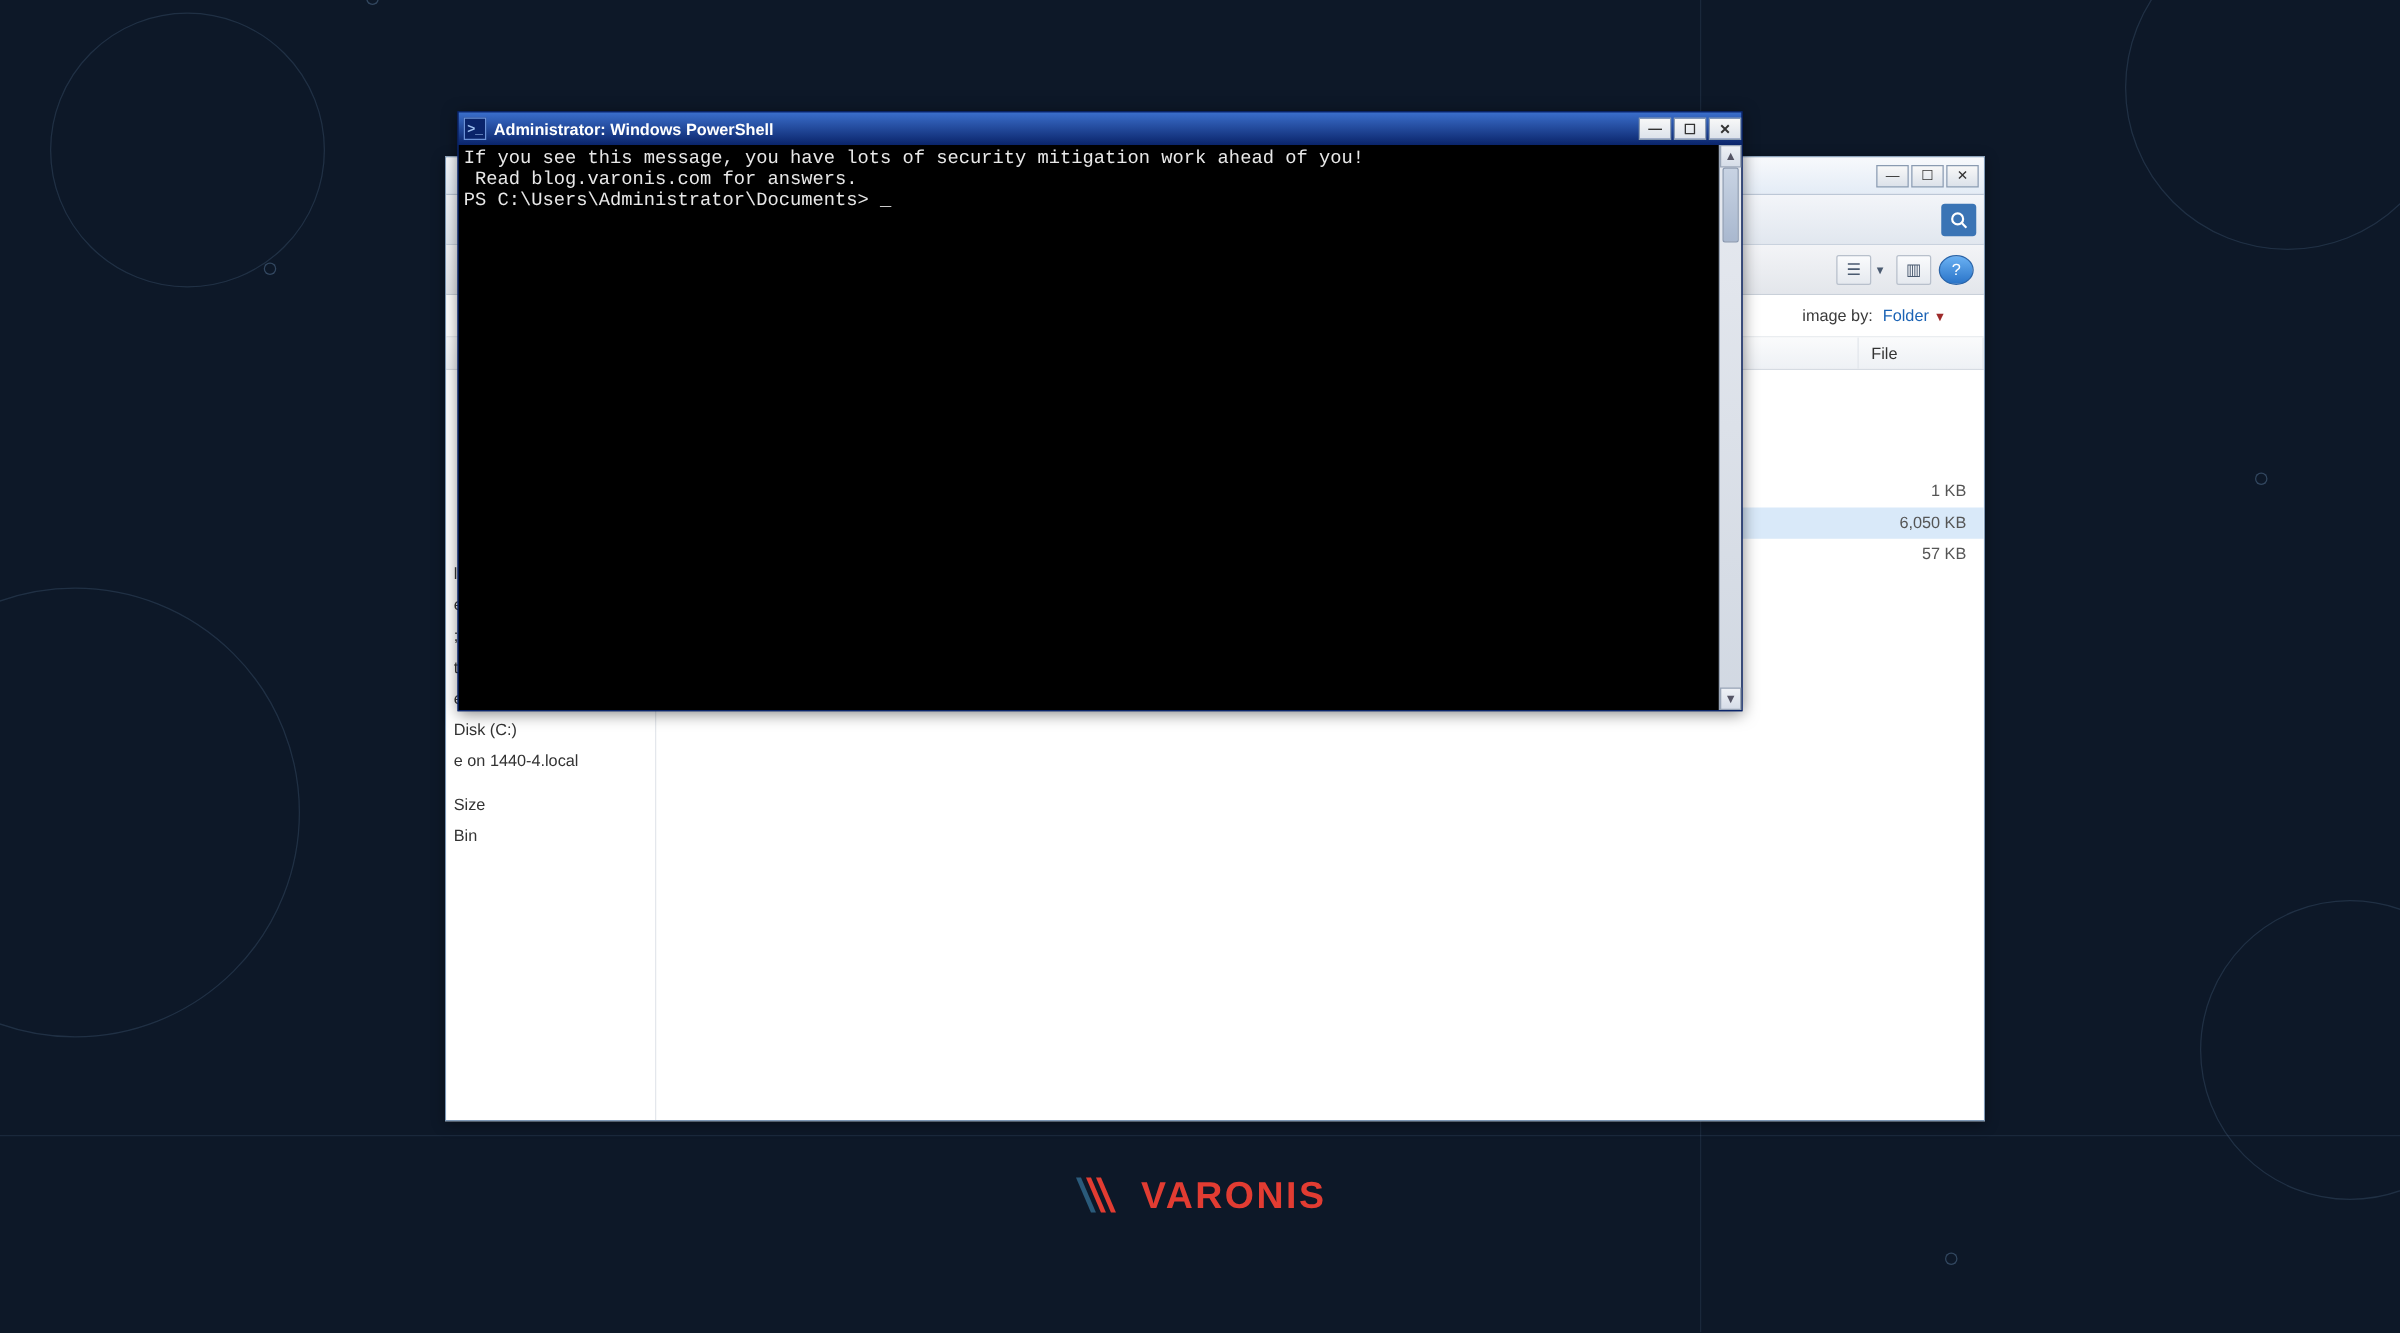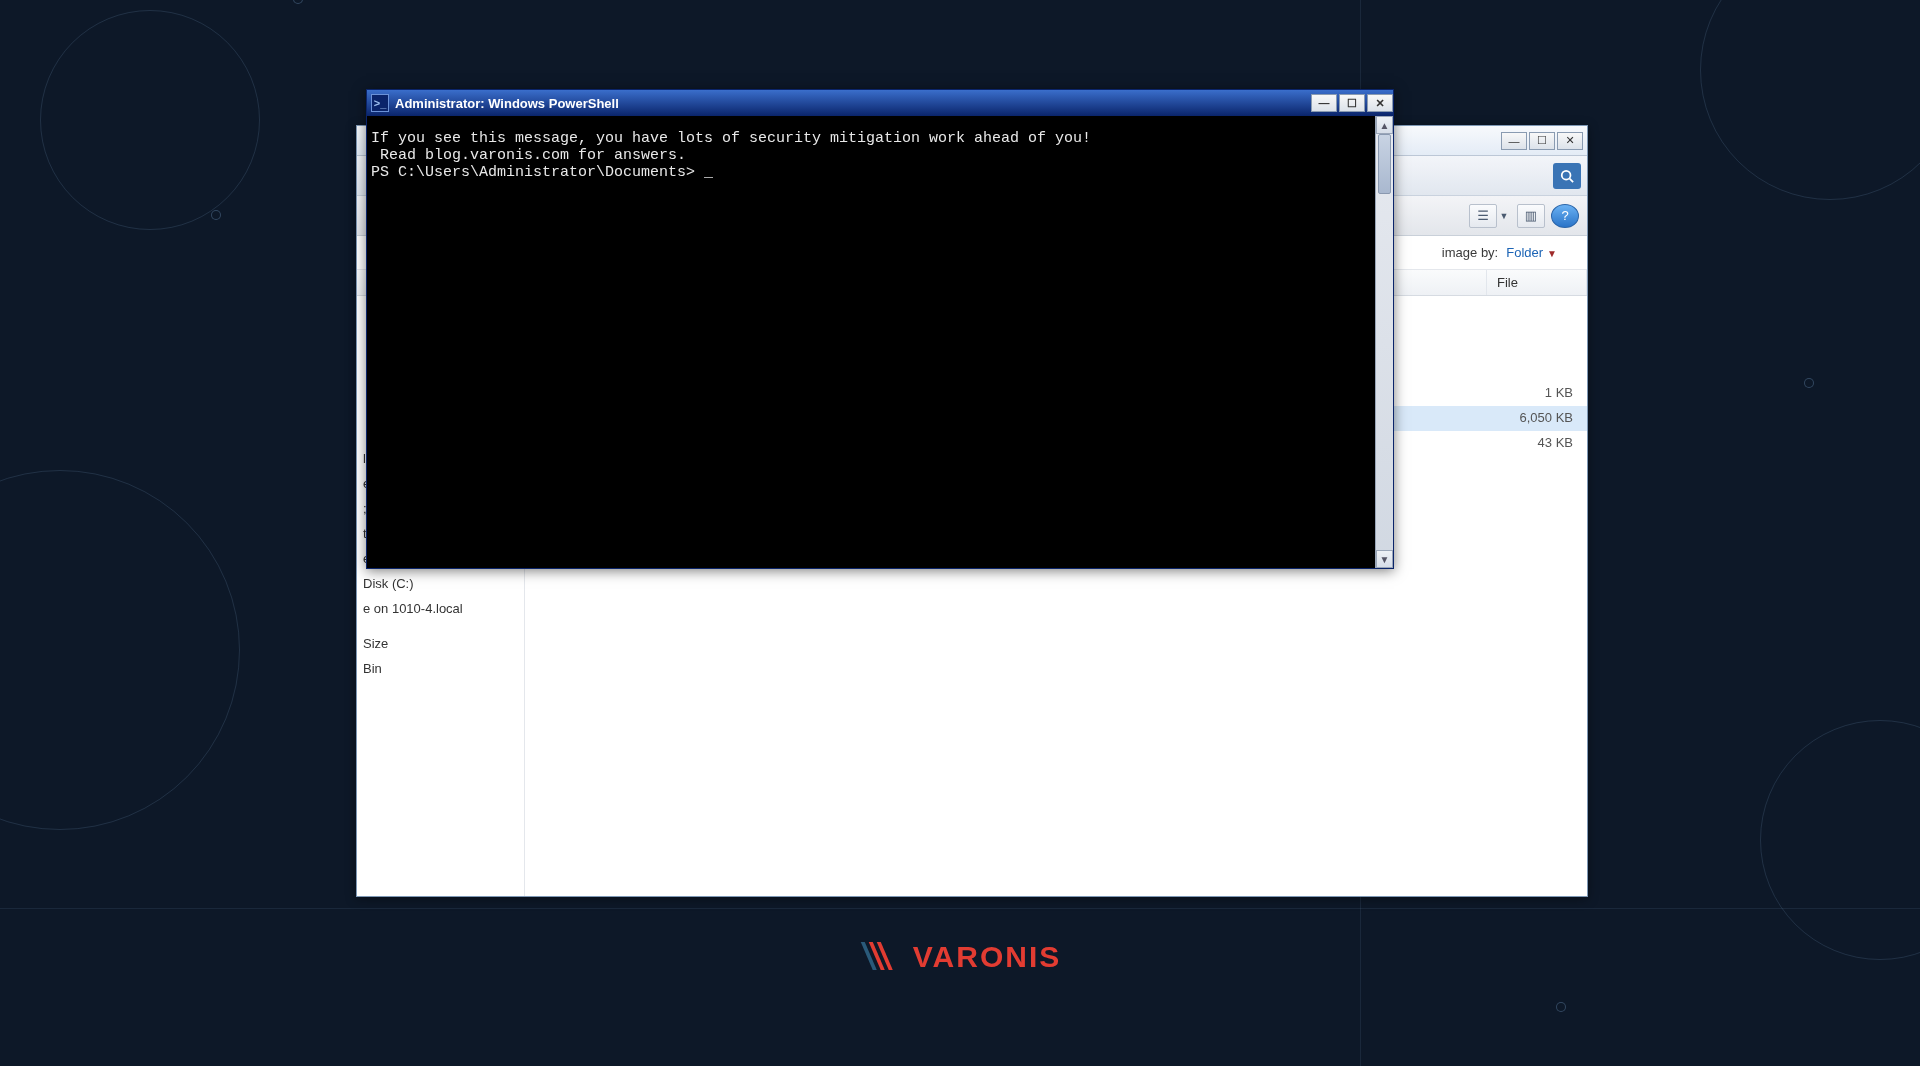--- a/index.html
+++ b/index.html
@@ -182,21 +182,21 @@
     font-size:11px; color:#9ec0f0;
   }
   .ps-title .spacer { flex:1; }
   .ps-body {
     height: calc(100% - 26px);
     background:#000;
     display:flex;
   }
   .ps-text {
     flex:1;
-    padding: 14px 4px;
+    padding: 2px 4px;
     color:#e8e8e8;
     font-family: "Consolas","Courier New",monospace;
     font-size: 15px;
     line-height: 17px;
     white-space: pre;
   }
   .ps-scroll {
     width: 18px;
     background: linear-gradient(#e7eaf0,#d1d8e2);
     border-left:1px solid #9aa6b8;
@@ -287,21 +287,21 @@
     <div class="hcol" style="width:100px;">File</div>
   </div>
   <div class="exp-body">
     <div class="exp-nav" id="nav-pane">
         <div class="navitem">lic Documents</div>
         <div class="navitem">es</div>
         <div class="navitem">;</div>
         <div class="navitem">trator</div>
         <div class="navitem">er</div>
         <div class="navitem">Disk (C:)</div>
-        <div class="navitem">e on 1010-4.local</div>
+        <div class="navitem">e on 1440-4.local</div>
         <div class="navitem"></div>
         <div class="navitem">Size</div>
         <div class="navitem">Bin</div>
       </div>
     <div class="exp-list" id="file-list">
         <div class="row">
           <span class="ic">
             <svg class="file-icon" viewBox="0 0 16 16">
               <path d="M3 1h7l3 3v11H3z" fill="#f2cf66" stroke="#c98a1e" stroke-width="1"></path>
               <path d="M10 1v3h3" fill="none" stroke="#c98a1e"></path>
@@ -370,21 +370,21 @@
           <span class="c-name">Windows6.1-KB2871997-v2-x86</span>
           <span class="c-date">11/12/2018 6:04 PM</span>
           <span class="c-type">Microsoft Update St...</span>
           <span class="c-size">6,971 KB</span>
         </div>
       </div>
   </div>
   <div class="sizes-peek" id="sizes-peek">
       <div>1 KB</div>
       <div>6,050 KB</div>
-      <div>43 KB</div>
+      <div>57 KB</div>
     </div>
 </div>
 
 <div class="ps">
   <div class="ps-title">
     <span class="ps-ic">&gt;_</span>
     <span>Administrator: Windows PowerShell</span>
     <span class="spacer"></span>
     <div class="winbtn">—</div>
     <div class="winbtn">☐</div>

